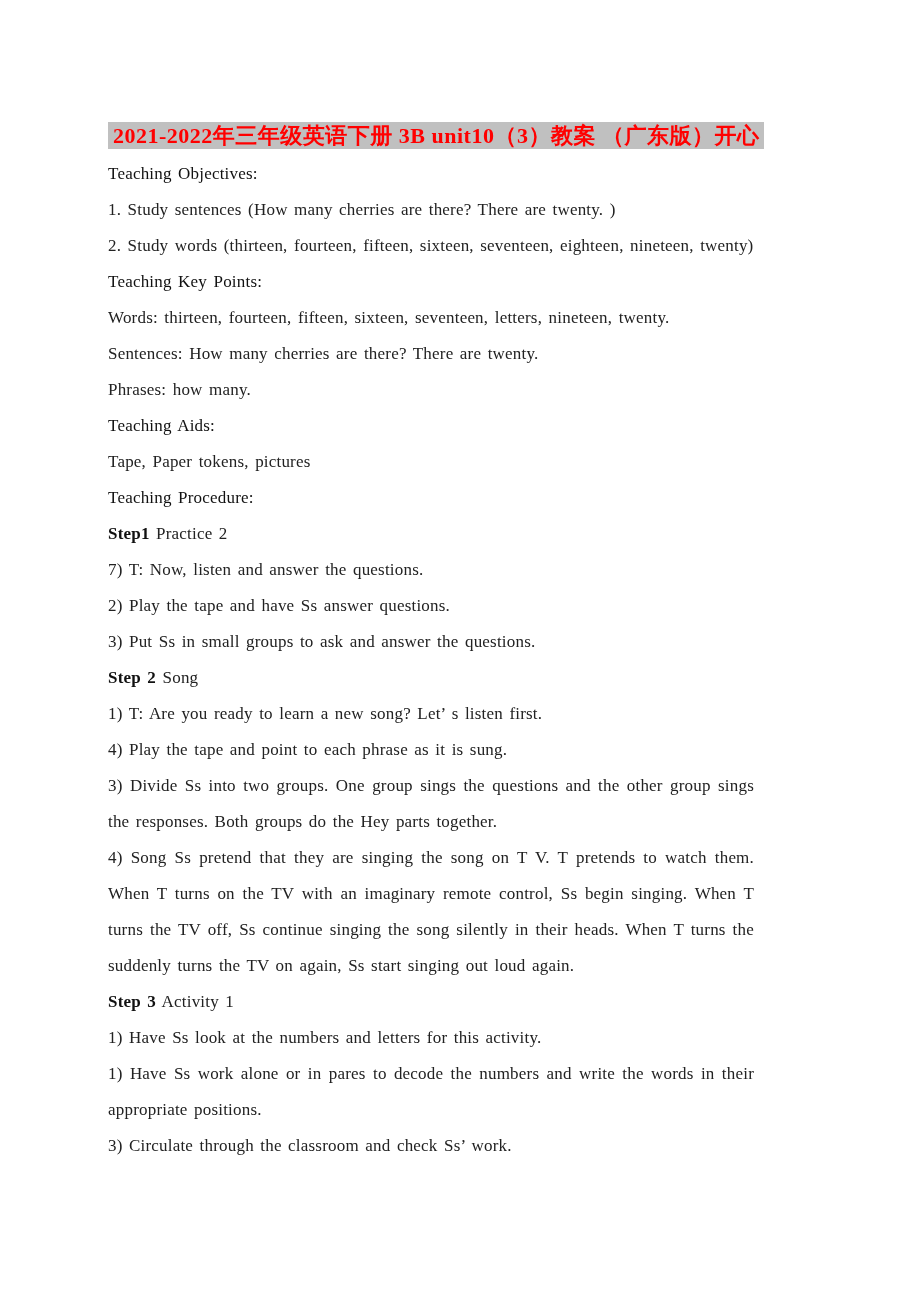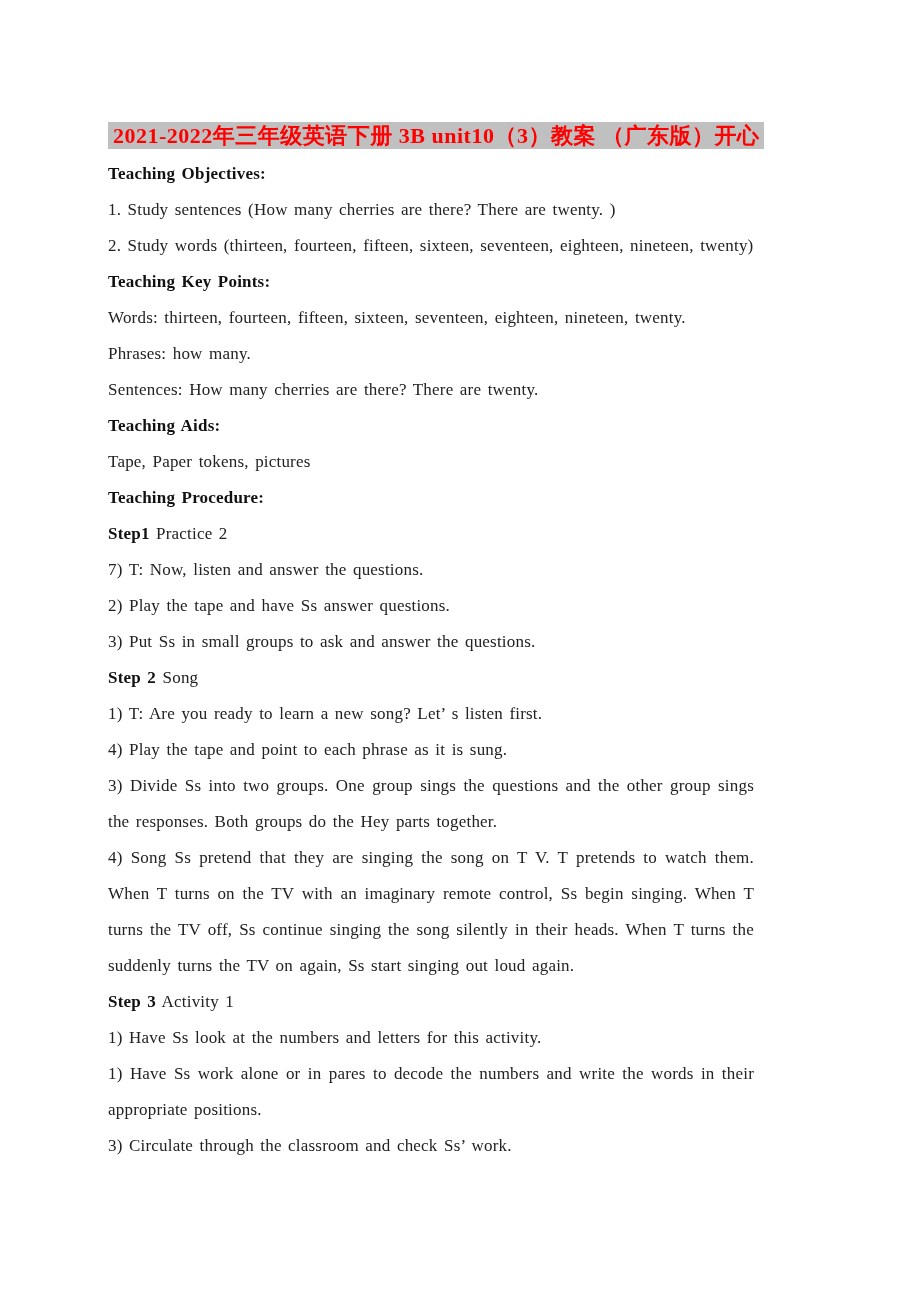--- a/index.html
+++ b/index.html
@@ -41,21 +41,21 @@
   .para {
     margin: 0;
     font-size: 17px;
     line-height: 36px;
     text-align: justify;
     word-spacing: 2px;
     letter-spacing: 0.2px;
     color: #222222;
   }
   .para.heading {
-    font-weight: bold;
+    font-weight: normal;
     text-align: left;
     color: #111111;
   }
   .para.step {
     text-align: left;
   }
   .para.step strong {
     font-weight: bold;
     color: #111111;
   }
@@ -65,23 +65,23 @@
 
 <div class="page">
   <div class="title-line">
     <span class="title-text">2021-2022年三年级英语下册 3B unit10（3）教案 （广东版）开心</span>
   </div>
   <div class="doc-body" id="doc-body">
       <p class="para heading">Teaching Objectives:</p>
       <p class="para body">1. Study sentences (How many cherries are there? There are twenty. )</p>
       <p class="para body">2. Study words (thirteen, fourteen, fifteen, sixteen, seventeen, eighteen, nineteen, twenty)</p>
       <p class="para heading">Teaching Key Points:</p>
-      <p class="para body">Words: thirteen, fourteen, fifteen, sixteen, seventeen, eighteen, nineteen, twenty.</p>
+      <p class="para body">Words: thirteen, fourteen, fifteen, sixteen, seventeen, letters, nineteen, twenty.</p>
+      <p class="para body">Sentences: How many cherries are there? There are twenty.</p>
       <p class="para body">Phrases: how many.</p>
-      <p class="para body">Sentences: How many cherries are there? There are twenty.</p>
       <p class="para heading">Teaching Aids:</p>
       <p class="para body">Tape, Paper tokens, pictures</p>
       <p class="para heading">Teaching Procedure:</p>
       <p class="para step"><strong>Step1</strong> Practice 2</p>
       <p class="para body">7) T: Now, listen and answer the questions.</p>
       <p class="para body">2) Play the tape and have Ss answer questions.</p>
       <p class="para body">3) Put Ss in small groups to ask and answer the questions.</p>
       <p class="para step"><strong>Step 2</strong> Song</p>
       <p class="para body">1) T: Are you ready to learn a new song? Let’ s listen first.</p>
       <p class="para body">4) Play the tape and point to each phrase as it is sung.</p>

